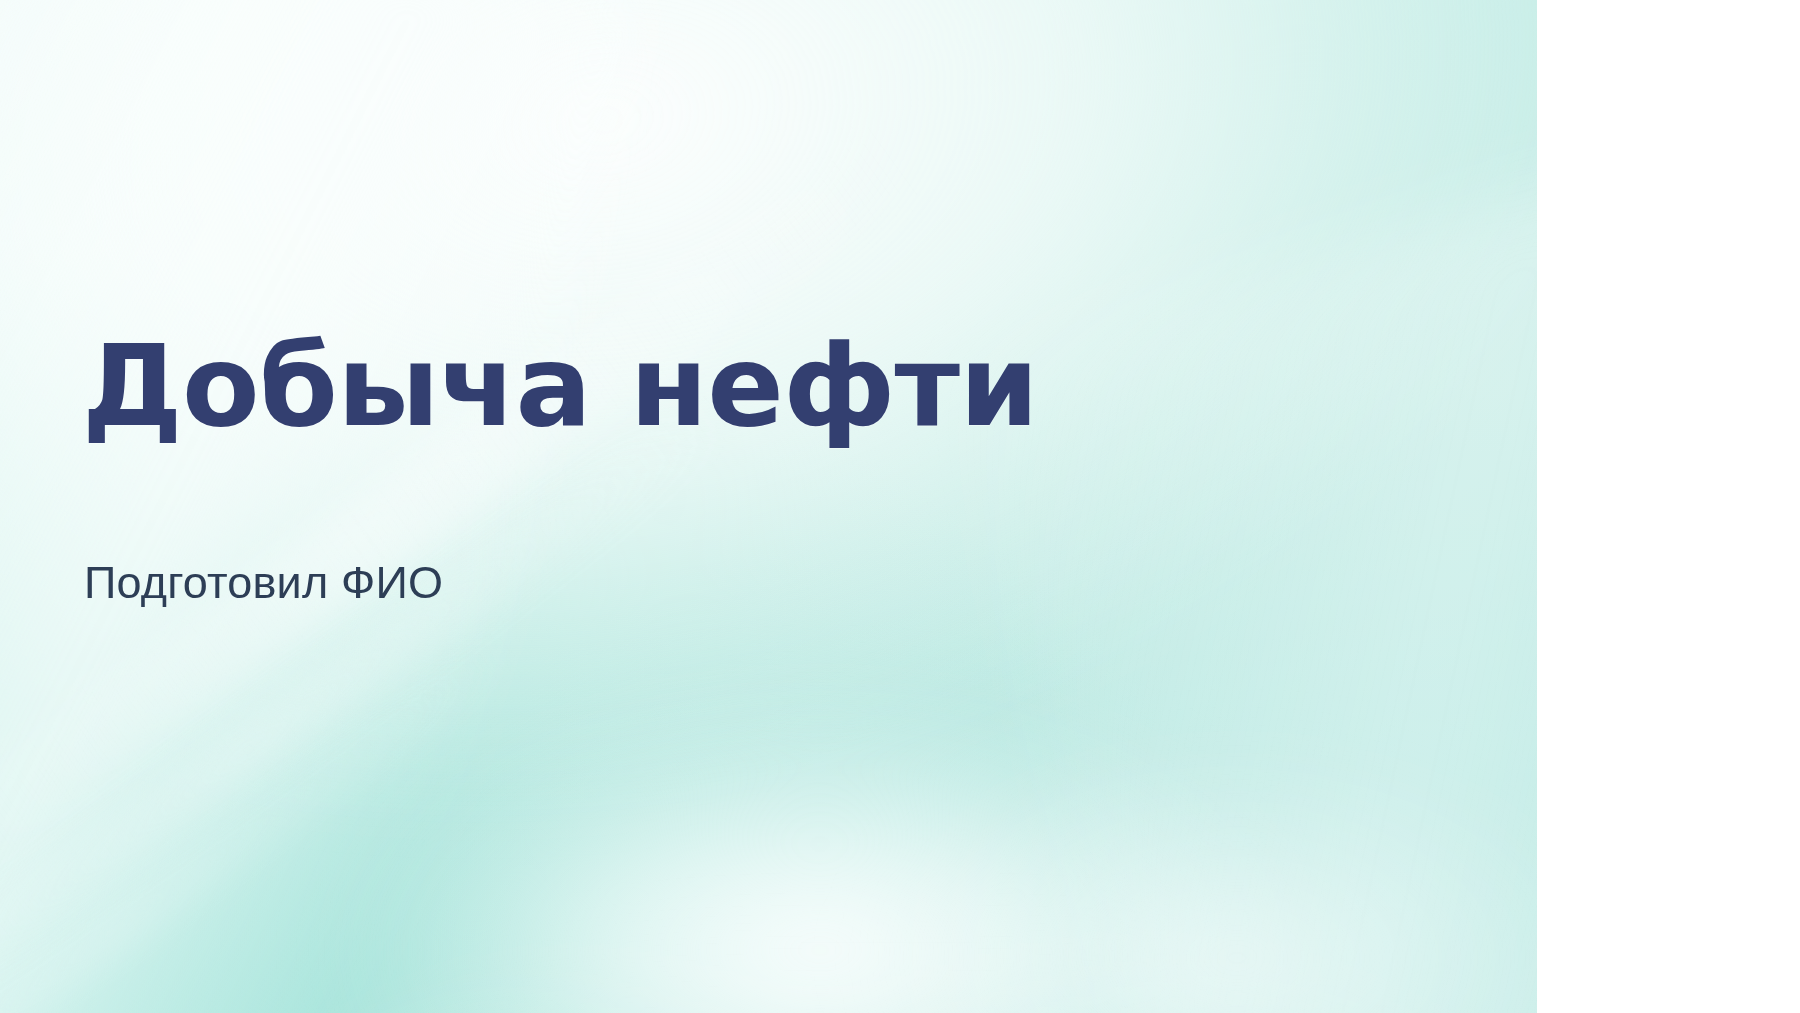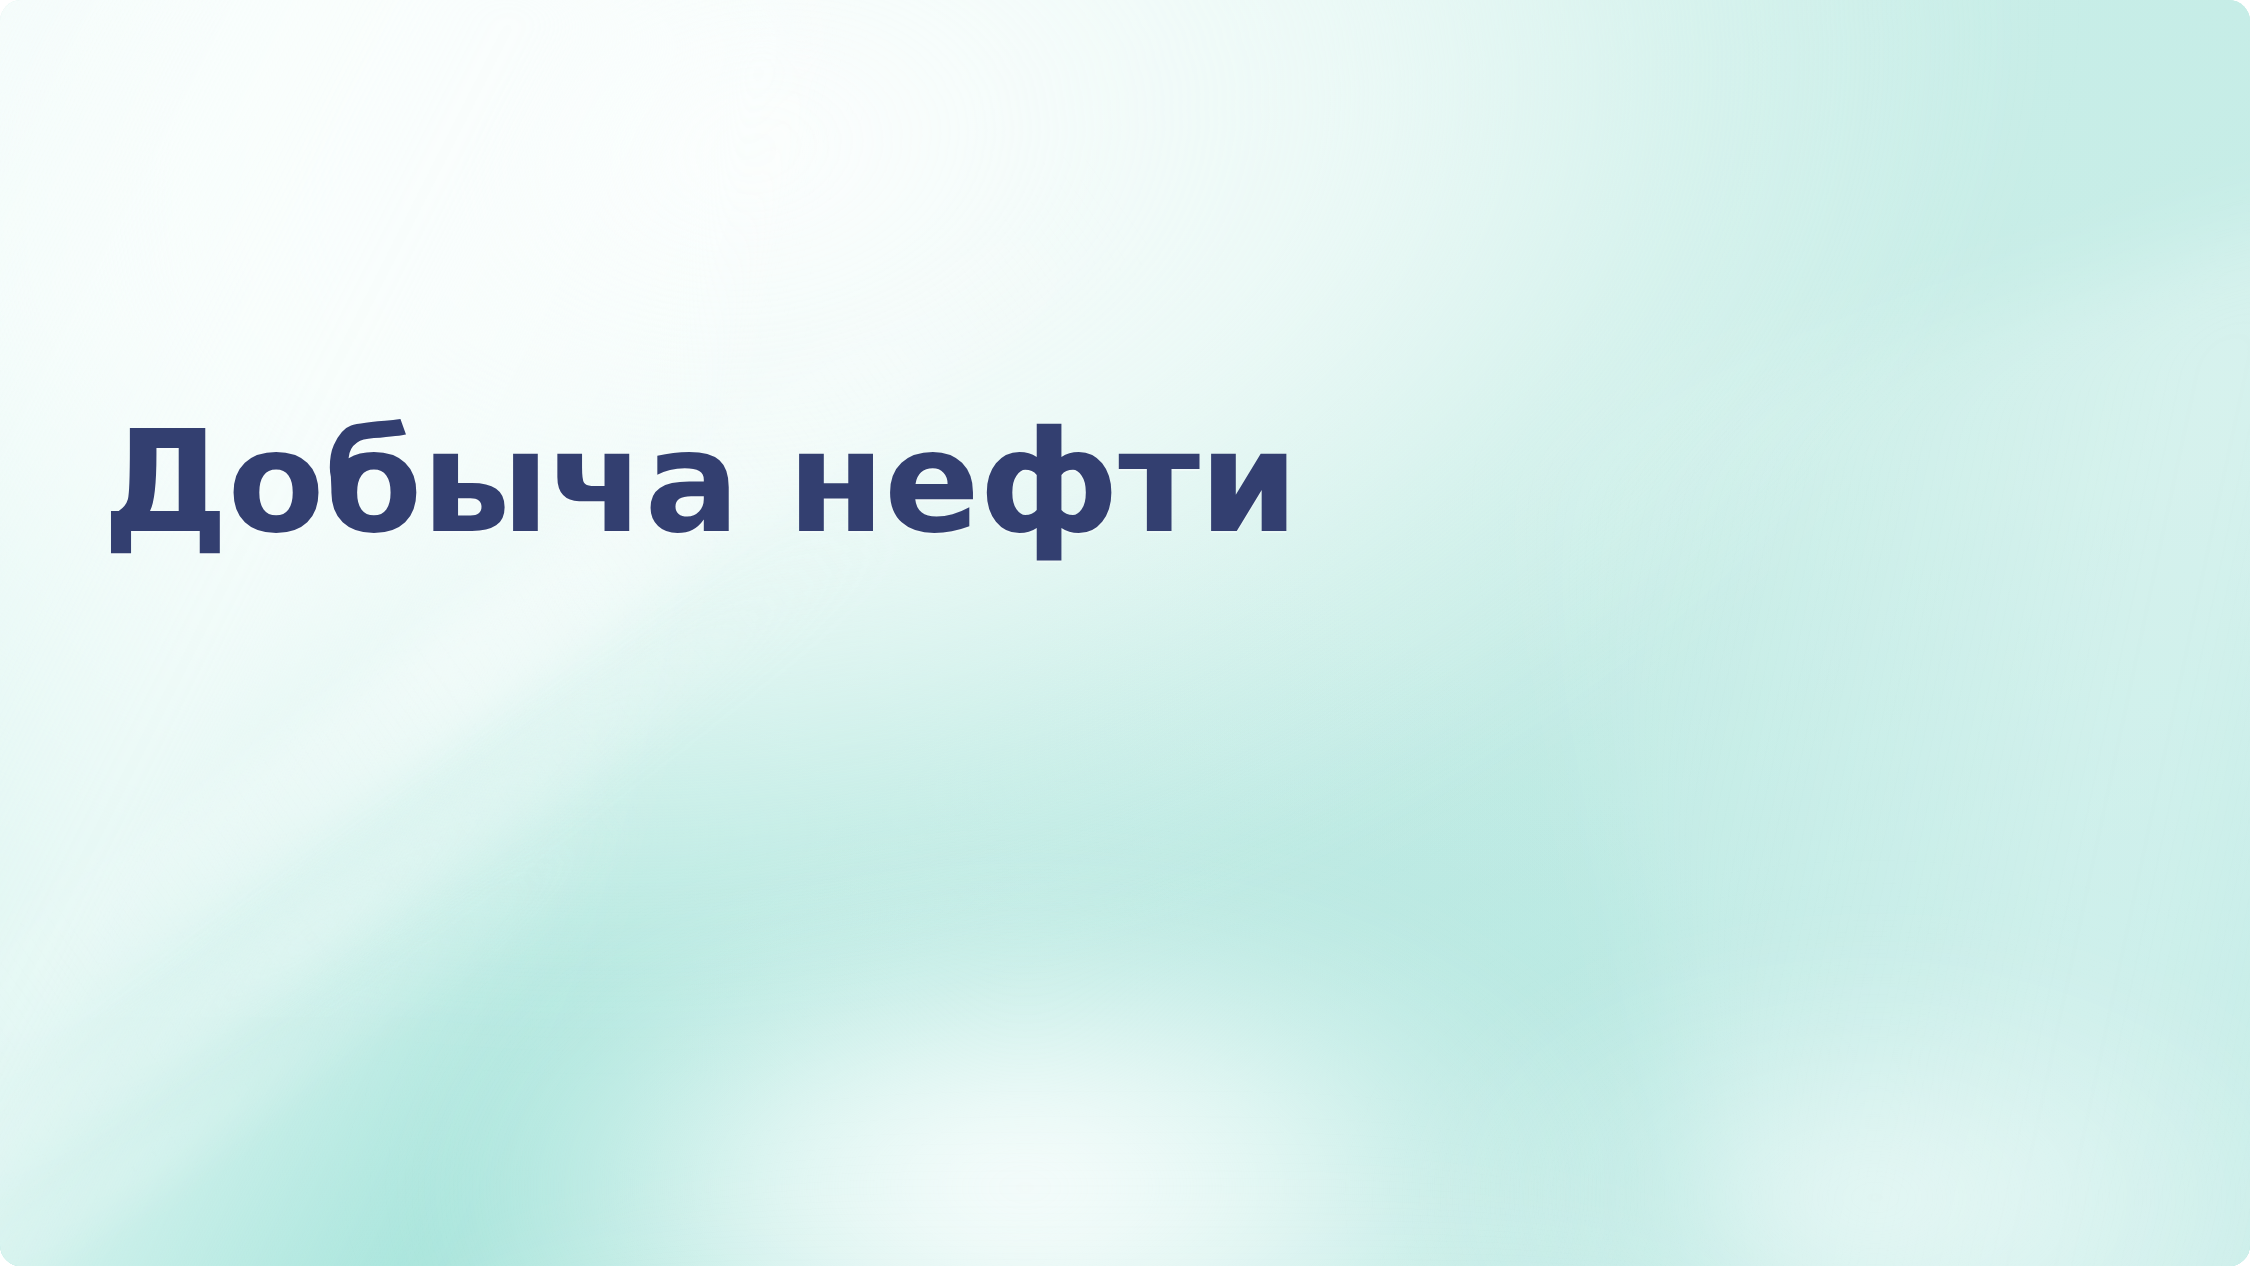--- a/index.html
+++ b/index.html
@@ -7,25 +7,24 @@
     margin: 0;
     padding: 0;
     background: #ffffff;
   }
   body {
     font-family: "Liberation Sans", sans-serif;
   }
 
   .slide {
     position: relative;
-    width: 1800px;
+    width: 1537px;
     height: 1013px;
     overflow: hidden;
     background: #cfeee8;
-    border-radius: 17px;
   }
 
   
   .bg-layer {
     position: absolute;
     inset: 0;
     pointer-events: none;
   }
 
   
@@ -235,15 +234,16 @@
   <div class="streak streak-a"></div>
   <div class="streak streak-b"></div>
   <div class="streak streak-c"></div>
   <div class="glow-bottom"></div>
   <div class="wave-bottom-crest"></div>
   <div class="seam-right"></div>
   <div class="lift-br"></div>
 
   <div class="content">
     <h1 class="slide-title">Добыча нефти</h1>
+    <p class="slide-subtitle">Подготовил ФИО</p>
   </div>
 
 </div>
 
 </body></html>

